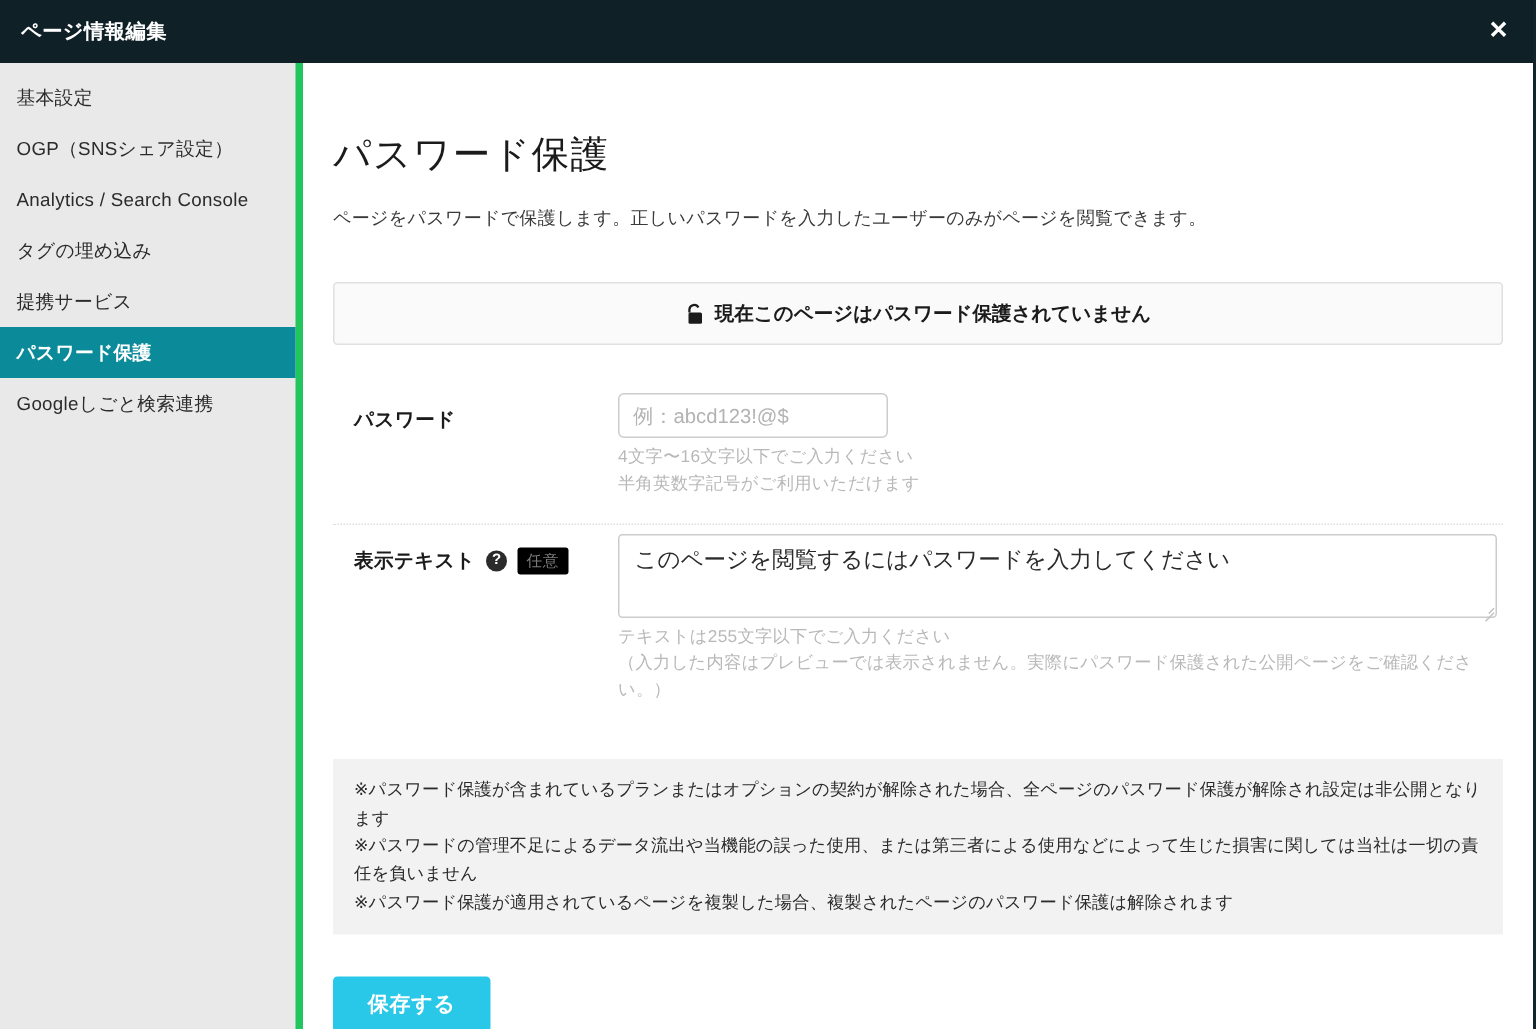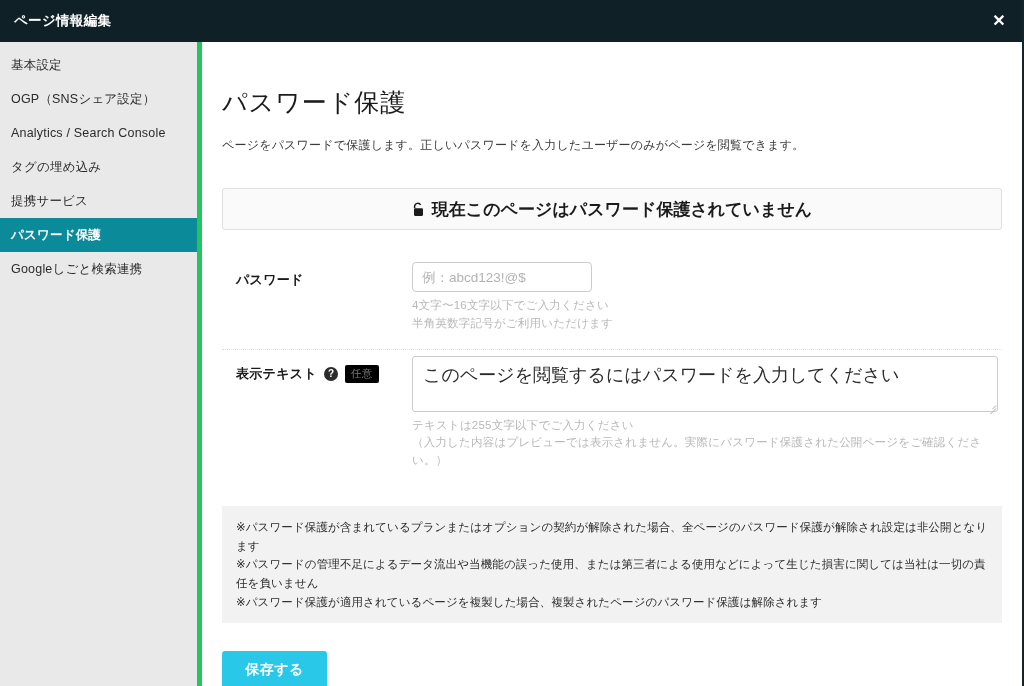--- a/index.html
+++ b/index.html
@@ -109,21 +109,21 @@
   
   .status-banner {
     height: 42px;
     background: #fafafa;
     border: 1px solid #e0e0e0;
     border-radius: 3px;
     display: flex;
     align-items: center;
     justify-content: center;
     gap: 7px;
-    font-size: 17px;
+    font-size: 13px;
     color: #1b1b1b;
     font-weight: bold;
     margin-bottom: 26px;
   }
   .lock-icon { display: block; }
 
   
   .form-row {
     display: flex;
     align-items: flex-start;
@@ -192,23 +192,23 @@
     letter-spacing: .2px;
   }
 
   .textarea-wrap { position: relative; width: 586px; }
   .textarea {
     width: 586px;
     height: 56px;
     border: 1px solid #cccccc;
     border-radius: 3px;
     padding: 8px 10px;
-    font-size: 18px;
+    font-size: 15px;
     color: #2b2b2b;
-    font-family: Liberation Mono, monospace;
+    font-family: Liberation Serif, serif;
     resize: none;
     outline: none;
     line-height: 1.3;
     display: block;
   }
   .resize-grip {
     position: absolute;
     right: 2px;
     bottom: 2px;
     width: 9px;

